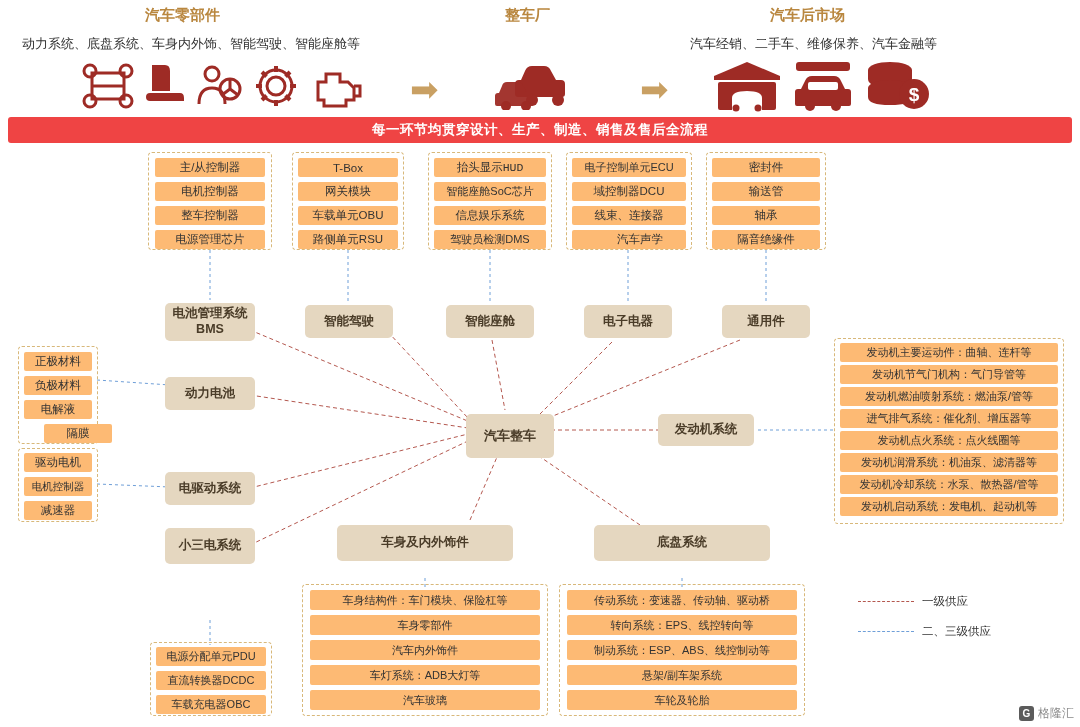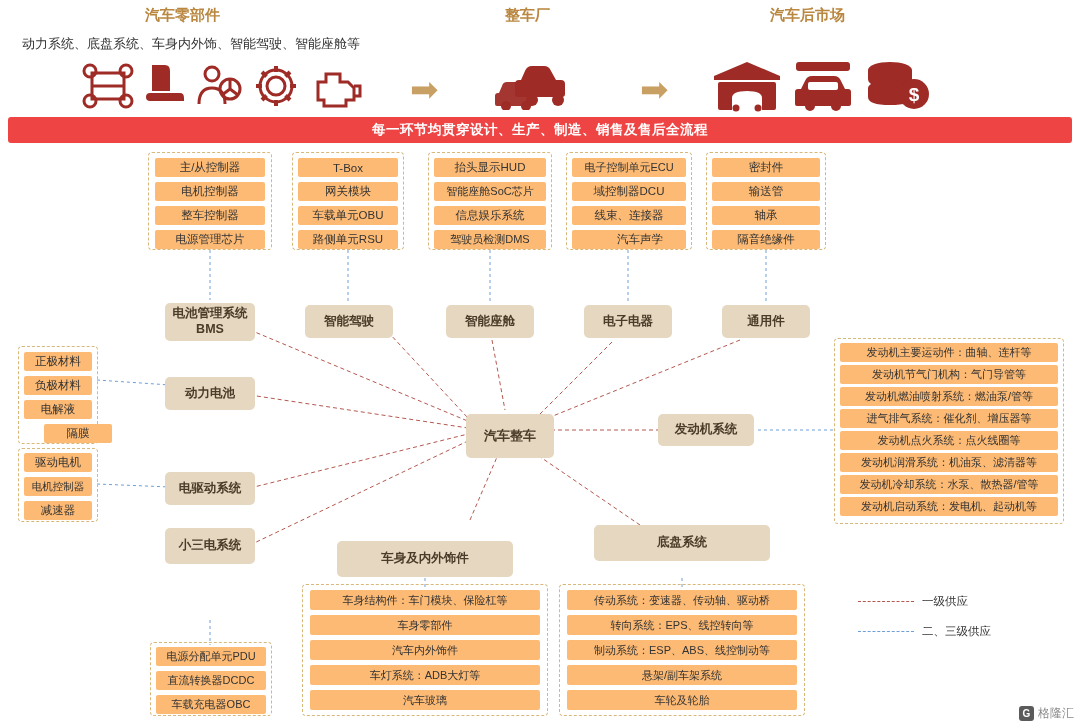--- a/index.html
+++ b/index.html
@@ -74,20 +74,21 @@
 </head>
 <body>
 
 <div id="canvas">
 
   <div class="top-head" style="left:145px; top:6px;">汽车零部件</div>
   <div class="top-head" style="left:505px; top:6px;text-align:right;">整车厂</div>
   <div class="top-head" style="left:770px; top:6px;">汽车后市场</div>
 
   <div class="top-sub" style="left:22px; top:35px;">动力系统、底盘系统、车身内外饰、智能驾驶、智能座舱等</div>
+  <div class="top-sub" style="left:690px; top:35px;">汽车经销、二手车、维修保养、汽车金融等</div>
 
   <div class="icon-row" style="left:80px; top:62px;">
 
     <svg width="56" height="46" viewBox="0 0 56 46">
       <g fill="none" stroke="#9e2b25" stroke-width="3">
         <rect x="12" y="10" width="32" height="26"></rect>
         <circle cx="10" cy="8" r="6"></circle>
           <circle cx="46" cy="8" r="6"></circle>
         <circle cx="10" cy="38" r="6"></circle>
           <circle cx="46" cy="38" r="6"></circle>
@@ -215,21 +216,21 @@
   <div class="chip" style="left:155px; top:206px; width:110px; height:19px;">整车控制器</div>
   <div class="chip" style="left:155px; top:230px; width:110px; height:19px;">电源管理芯片</div>
 
   <div class="dashbox" style="left:292px; top:152px; width:112px; height:98px;"></div>
   <div class="chip" style="left:298px; top:158px; width:100px; height:19px;">T-Box</div>
   <div class="chip" style="left:298px; top:182px; width:100px; height:19px;">网关模块</div>
   <div class="chip" style="left:298px; top:206px; width:100px; height:19px;">车载单元OBU</div>
   <div class="chip" style="left:298px; top:230px; width:100px; height:19px;">路侧单元RSU</div>
 
   <div class="dashbox" style="left:428px; top:152px; width:124px; height:98px;"></div>
-  <div class="chip" style="left:434px; top:158px; width:112px; height:19px;">抬头显示HUD</div>
+  <div class="chip" style="left:434px; top:158px; width:112px; height:19px;font-family:Liberation Mono, monospace;">抬头显示HUD</div>
   <div class="chip" style="left:434px; top:182px; width:112px; height:19px; font-size:11px;">智能座舱SoC芯片</div>
   <div class="chip" style="left:434px; top:206px; width:112px; height:19px;text-align:right;">信息娱乐系统</div>
   <div class="chip" style="left:434px; top:230px; width:112px; height:19px; font-size:11px;">驾驶员检测DMS</div>
 
   <div class="dashbox" style="left:566px; top:152px; width:126px; height:98px;"></div>
   <div class="chip" style="left:572px; top:158px; width:114px; height:19px; font-size:11px;">电子控制单元ECU</div>
   <div class="chip" style="left:572px; top:182px; width:114px; height:19px;">域控制器DCU</div>
   <div class="chip" style="left:572px; top:206px; width:114px; height:19px;">线束、连接器</div>
   <div class="chip" style="left:572px; top:230px; width:114px; height:19px;padding-left:22px;">汽车声学</div>
 
@@ -272,21 +273,21 @@
   <div class="dashbox" style="left:834px; top:338px; width:230px; height:186px;"></div>
   <div class="chip" style="left:840px; top:343px; width:218px; height:19px; font-size:11px;">发动机主要运动件：曲轴、连杆等</div>
   <div class="chip" style="left:840px; top:365px; width:218px; height:19px; font-size:11px;">发动机节气门机构：气门导管等</div>
   <div class="chip" style="left:840px; top:387px; width:218px; height:19px; font-size:11px;">发动机燃油喷射系统：燃油泵/管等</div>
   <div class="chip" style="left:840px; top:409px; width:218px; height:19px; font-size:11px;">进气排气系统：催化剂、增压器等</div>
   <div class="chip" style="left:840px; top:431px; width:218px; height:19px; font-size:11px;">发动机点火系统：点火线圈等</div>
   <div class="chip" style="left:840px; top:453px; width:218px; height:19px; font-size:11px;">发动机润滑系统：机油泵、滤清器等</div>
   <div class="chip" style="left:840px; top:475px; width:218px; height:19px; font-size:11px;">发动机冷却系统：水泵、散热器/管等</div>
   <div class="chip" style="left:840px; top:497px; width:218px; height:19px; font-size:11px;">发动机启动系统：发电机、起动机等</div>
 
-  <div class="node" style="left:337px; top:525px; width:176px; height:36px;margin-top:16px;">车身及内外饰件</div>
+  <div class="node" style="left:337px; top:525px; width:176px; height:36px;">车身及内外饰件</div>
   <div class="dashbox" style="left:302px; top:584px; width:246px; height:132px;"></div>
   <div class="chip" style="left:310px; top:590px; width:230px; height:20px; font-size:11px;">车身结构件：车门模块、保险杠等</div>
   <div class="chip" style="left:310px; top:615px; width:230px; height:20px; font-size:11px;">车身零部件</div>
   <div class="chip" style="left:310px; top:640px; width:230px; height:20px; font-size:11px;">汽车内外饰件</div>
   <div class="chip" style="left:310px; top:665px; width:230px; height:20px; font-size:11px;">车灯系统：ADB大灯等</div>
   <div class="chip" style="left:310px; top:690px; width:230px; height:20px; font-size:11px;">汽车玻璃</div>
 
   <div class="node" style="left:594px; top:525px; width:176px; height:36px;">底盘系统</div>
   <div class="dashbox" style="left:559px; top:584px; width:246px; height:132px;"></div>
   <div class="chip" style="left:567px; top:590px; width:230px; height:20px; font-size:11px;">传动系统：变速器、传动轴、驱动桥</div>

